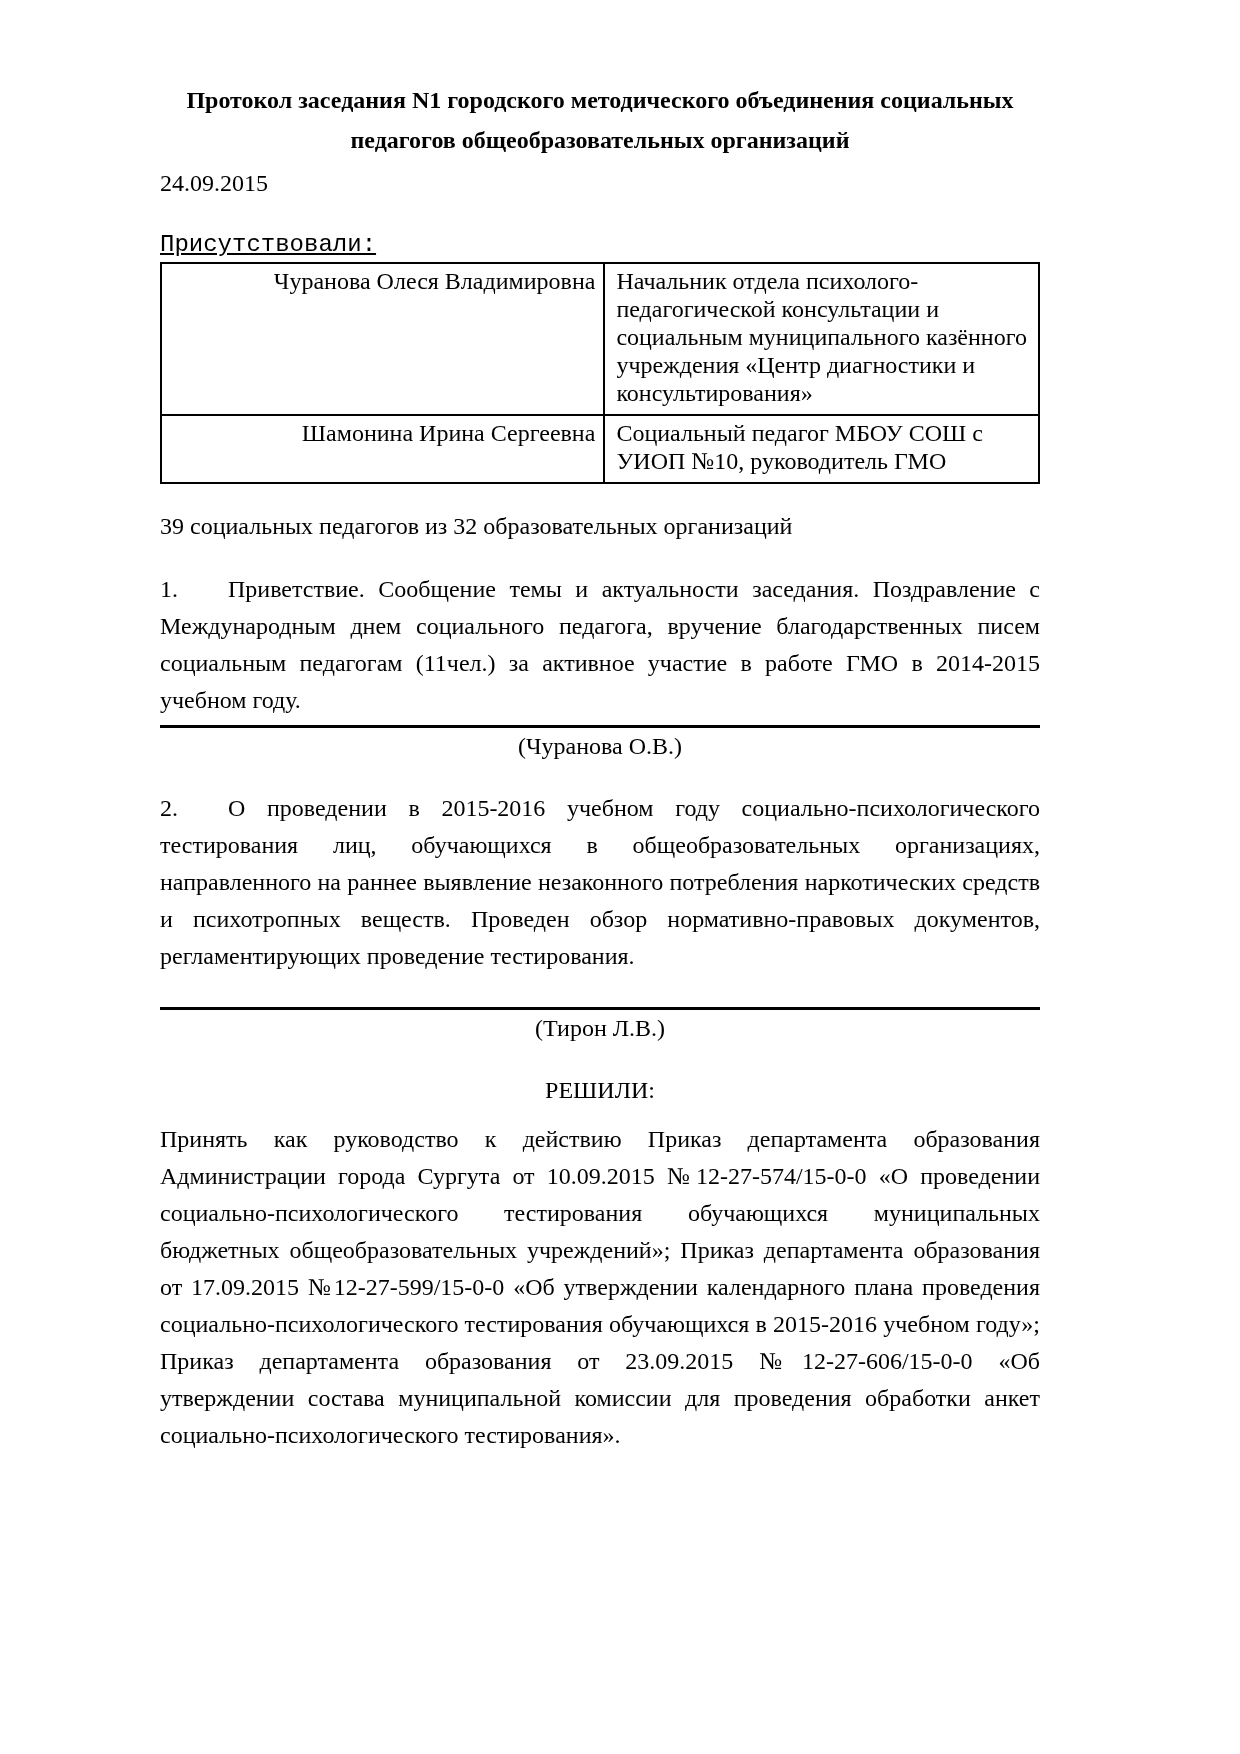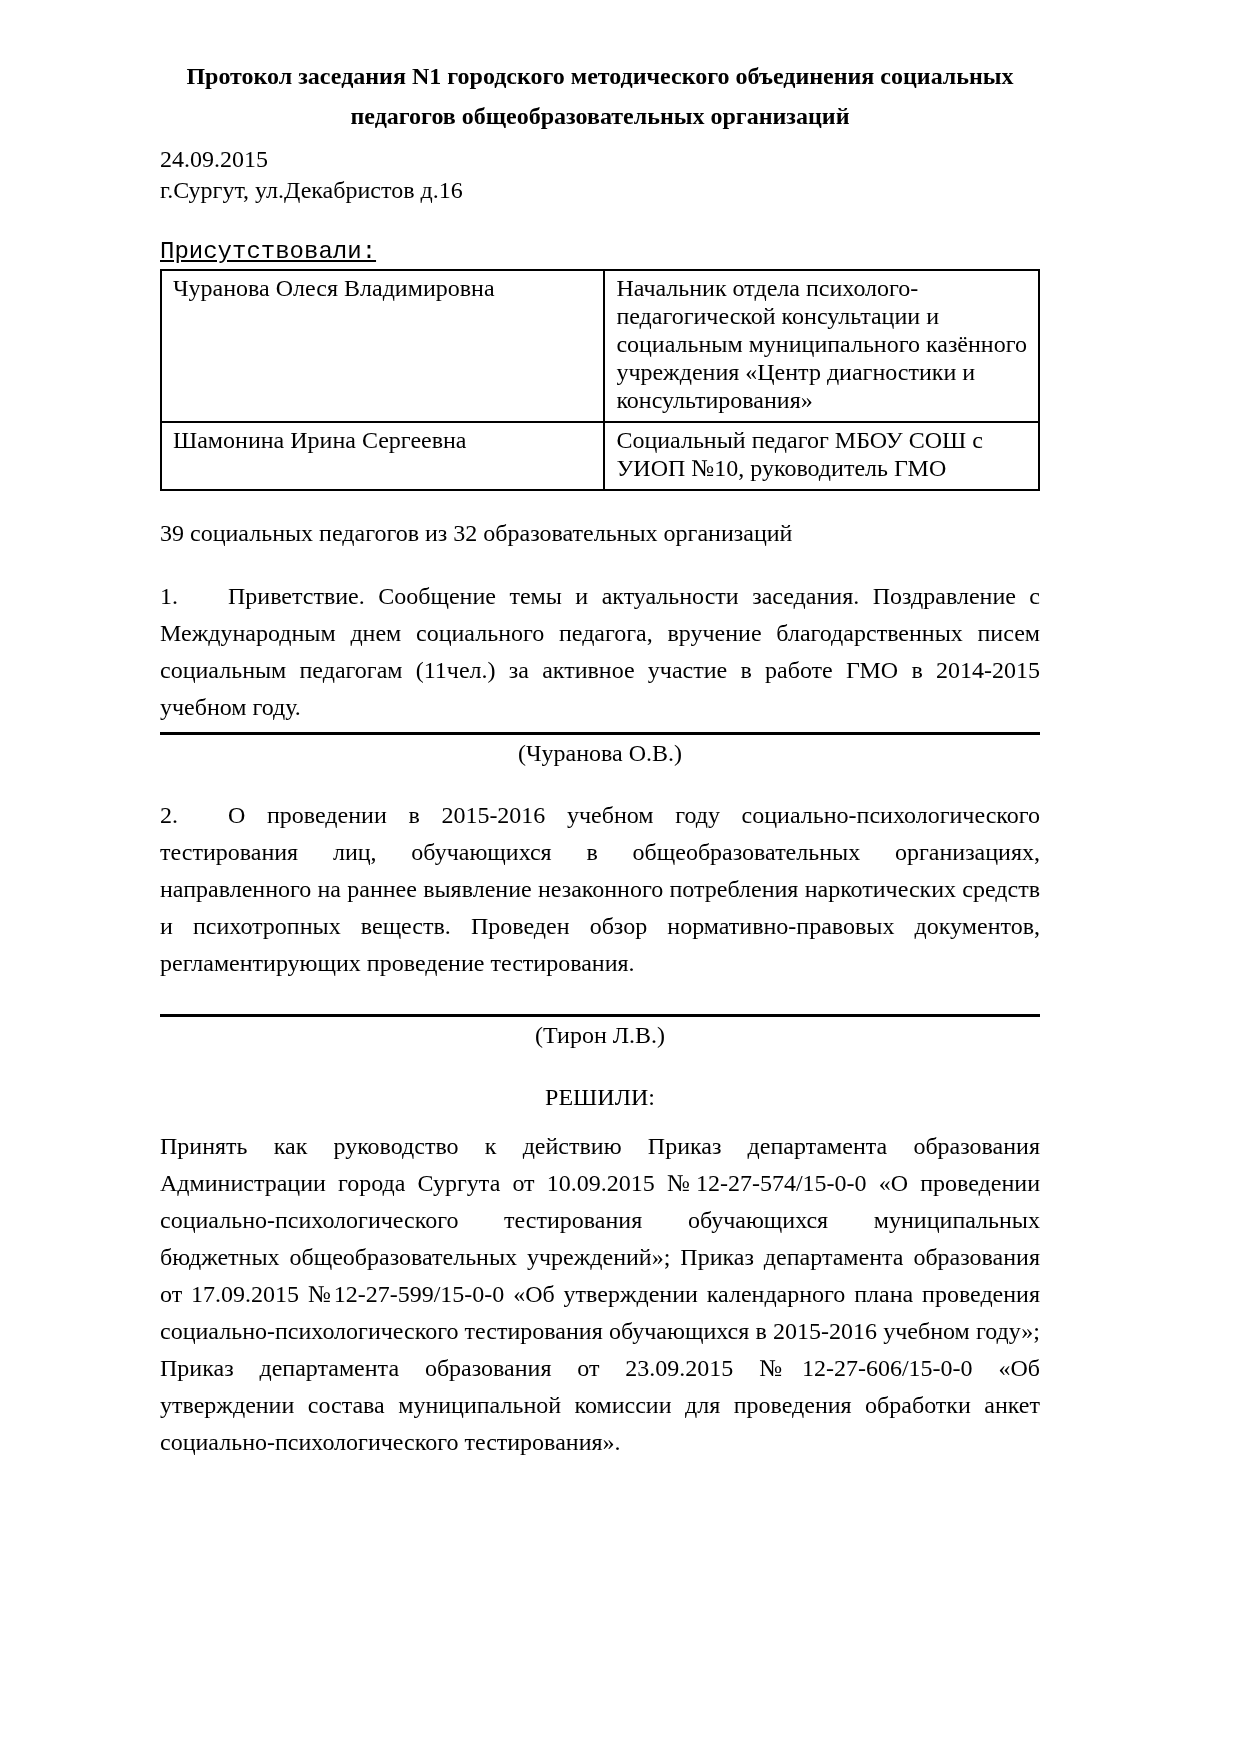--- a/index.html
+++ b/index.html
@@ -2,21 +2,21 @@
 <html><head>
 <meta charset="utf-8">
 <style>
   * { box-sizing: border-box; }
   html, body { margin: 0; padding: 0; background: #ffffff; }
   .page {
     position: relative;
     width: 1240px;
     height: 1754px;
     margin: 0 auto;
-    padding: 56px 200px 40px 160px;
+    padding: 80px 200px 40px 160px;
     background: #ffffff;
     color: #000000;
     font-family: "Liberation Serif", "DejaVu Serif", serif;
     font-size: 24px;
     line-height: 37px;
     overflow: hidden;
   }
   .title {
     font-weight: bold;
     text-align: center;
@@ -37,21 +37,21 @@
     width: 100%;
     margin-top: 2px;
     font-size: 24px;
     line-height: 28px;
   }
   table.attendees td {
     border: 2px solid #000000;
     vertical-align: top;
     padding: 3px 8px 7px 11px;
   }
-  td.c1 { width: 50.5%; }
+  td.c1 { width: 50.5%; text-align: right; }
   td.c2 { width: 49.5%; }
   .summary { margin: 24px 0 0 0; }
   .para {
     margin: 26px 0 0 0;
     text-align: justify;
   }
   .num {
     display: inline-block;
     width: 68px;
   }
@@ -76,21 +76,20 @@
 
 <div class="page">
 
   <div class="title">
     <div>Протокол заседания N1  городского методического объединения социальных</div>
     <div>педагогов  общеобразовательных организаций</div>
   </div>
 
   <div class="meta">
     <div>24.09.2015</div>
-    <div>г.Сургут, ул.Декабристов д.16</div>
   </div>
 
   <div class="attendees-label">
     <span class="u">Присутствовали:</span>
   </div>
 
   <table class="attendees">
     <tbody>
       <tr>
         <td class="c1">Чуранова Олеся Владимировна</td>

